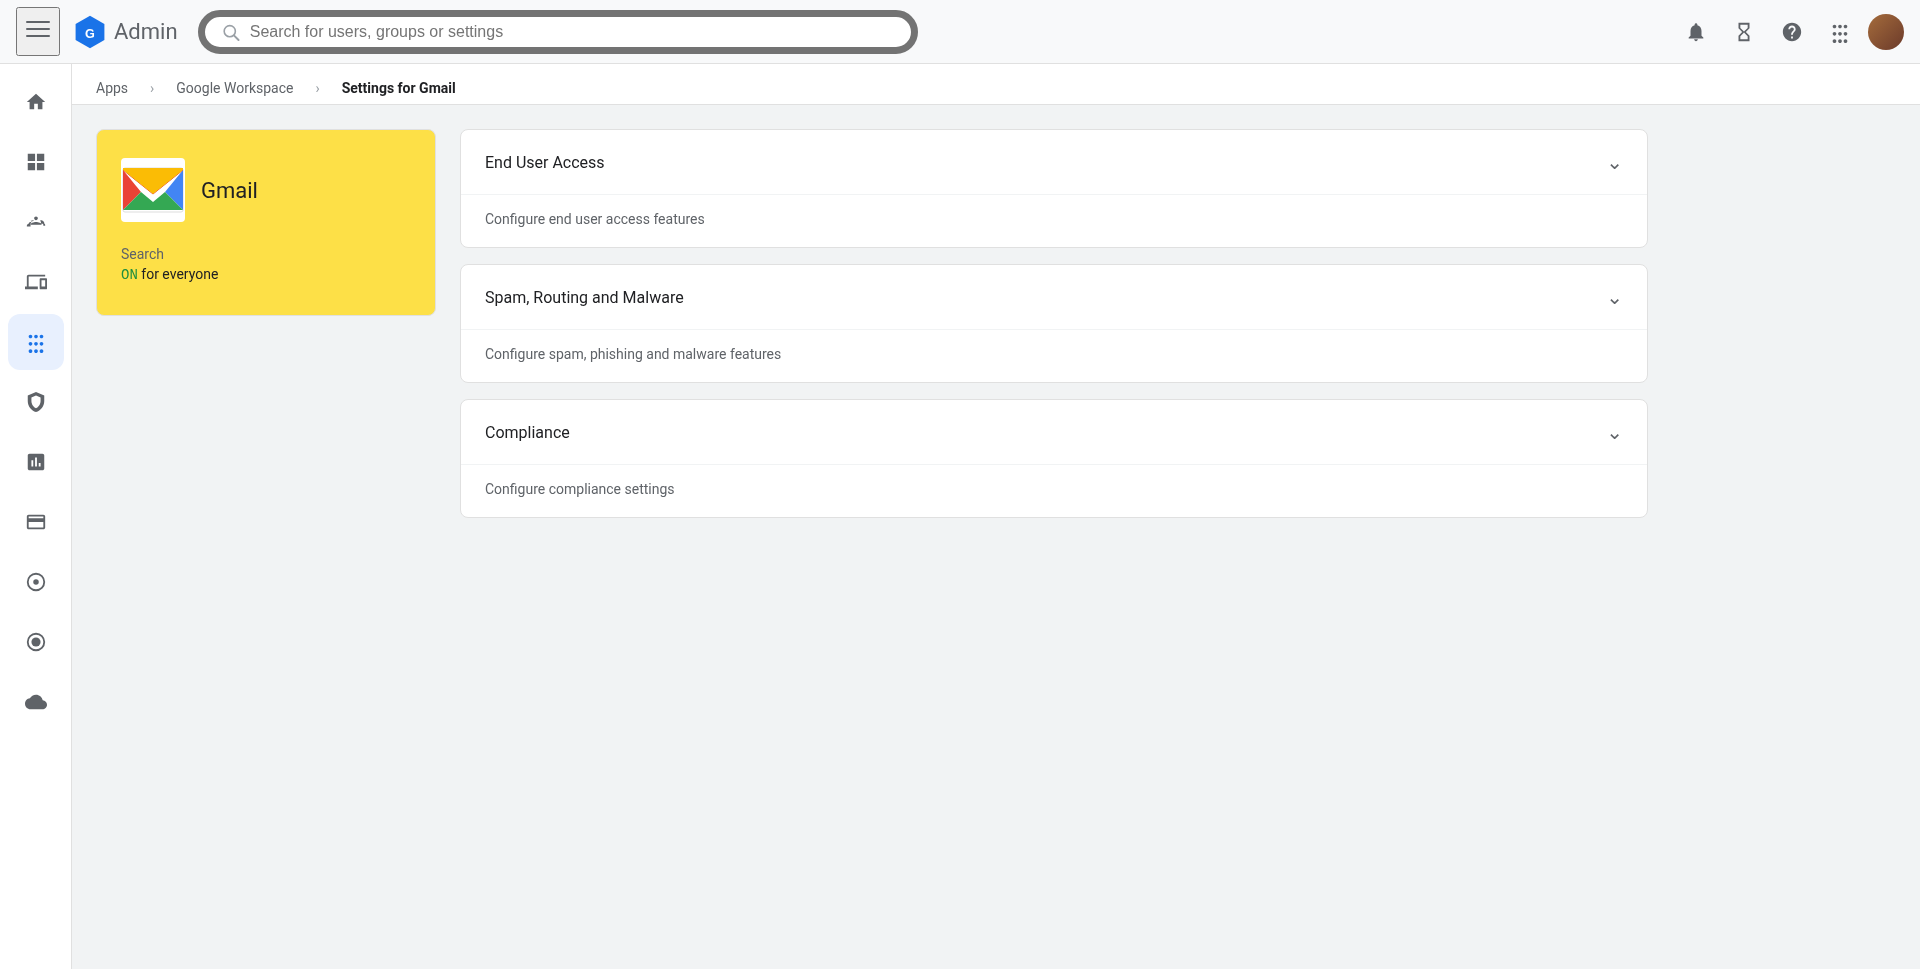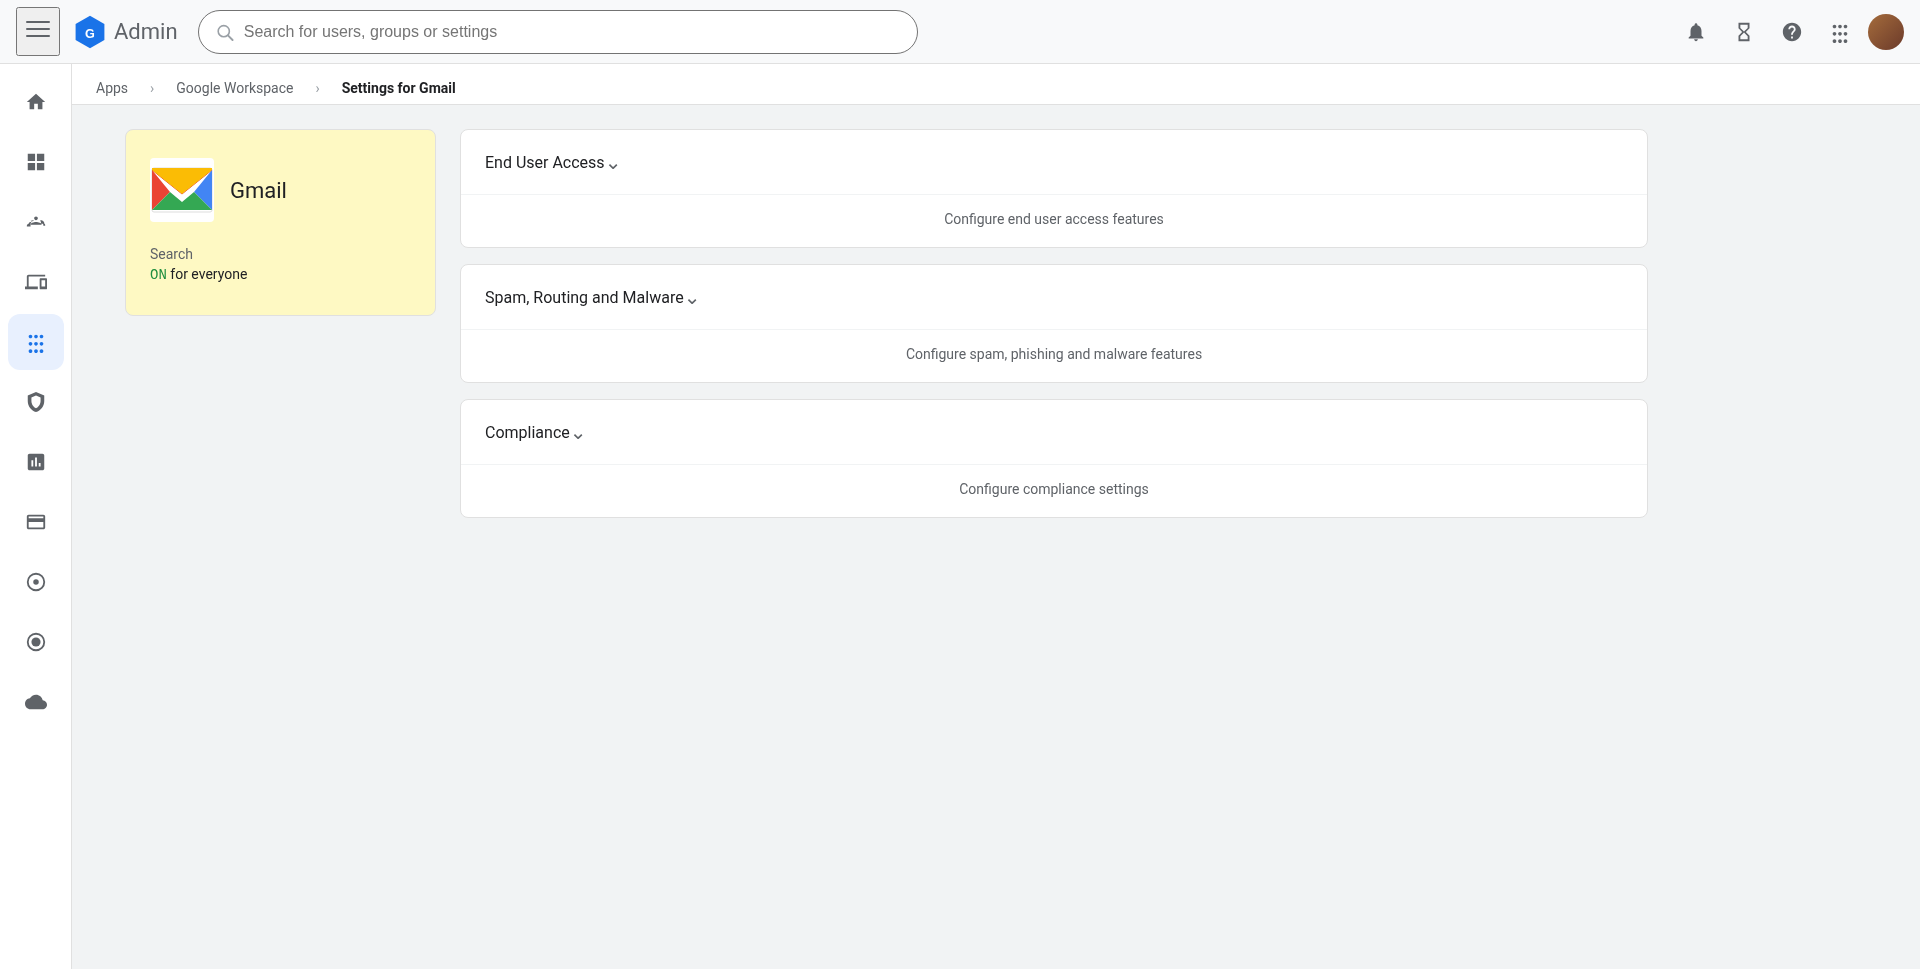--- a/index.html
+++ b/index.html
@@ -21,21 +21,21 @@
     .topbar-menu-icon { cursor: pointer; color: #5f6368; font-size: 20px; padding: 8px; }
     .topbar-logo { display: flex; align-items: center; gap: 6px; text-decoration: none; }
     .topbar-logo-icon {
       width: 36px; height: 36px;
     }
     .topbar-logo-text { font-size: 22px; color: #5f6368; font-weight: 400; }
     .topbar-search {
       flex: 1; max-width: 720px; margin-left: 8px;
       display: flex; align-items: center;
       background: #fff;
-      border: 1px solid #737373;
+      border: 7px solid #737373;
       border-radius: 24px;
       padding: 0 16px;
       height: 44px;
       gap: 10px;
     }
     .topbar-search input {
       border: none; outline: none; font-size: 16px; color: #202124; background: transparent; width: 100%;
     }
     .topbar-right { margin-left: auto; display: flex; align-items: center; gap: 8px; }
     .topbar-icon-btn {
@@ -101,25 +101,24 @@
       gap: 24px;
       max-width: 1600px;
     }
 
     
     .left-panel {
       width: 340px;
       flex-shrink: 0;
     }
     .app-card {
-      background: #fef9c3;
+      background: #fde047;
       border: 1px solid #e0e0e0;
       border-radius: 8px;
       padding: 28px 24px 32px;
-      margin-left: 29px;
     }
     .app-card-header { display: flex; align-items: center; gap: 16px; margin-bottom: 24px; }
     .gmail-logo {
       width: 64px; height: 64px;
     }
     .app-name { font-size: 22px; font-weight: 400; color: #202124; }
     .status-label { font-size: 14px; color: #5f6368; margin-bottom: 4px; }
     .status-on { color: #1e8e3e; font-weight: 500; font-family: Liberation Mono, monospace; }
 
     
@@ -129,27 +128,27 @@
       background: #fff;
       border: 1px solid #e0e0e0;
       border-radius: 8px;
       margin-bottom: 16px;
       overflow: hidden;
     }
     .section-card.highlighted {
       border: 2px solid #d93025;
     }
     .section-header {
-      display: flex; align-items: center; 
+      display: flex; align-items: center; justify-content: space-between;
       padding: 20px 24px;
       cursor: pointer;
     }
     .section-title { font-size: 16px; font-weight: 400; color: #202124; }
     .section-chevron { color: #5f6368; font-size: 20px; }
-    .section-body { padding: 0 24px 20px; border-top: 1px solid #f1f3f4; text-align: center; }
+    .section-body { padding: 0 24px 20px; border-top: 1px solid #f1f3f4; }
     .section-desc { font-size: 14px; color: #5f6368; padding-top: 16px; }
 
     
     .expand-btn {
       position: relative;
     }
     .expand-circle {
       width: 44px; height: 44px;
       border-radius: 50%;
       background: #e0e0e0;

